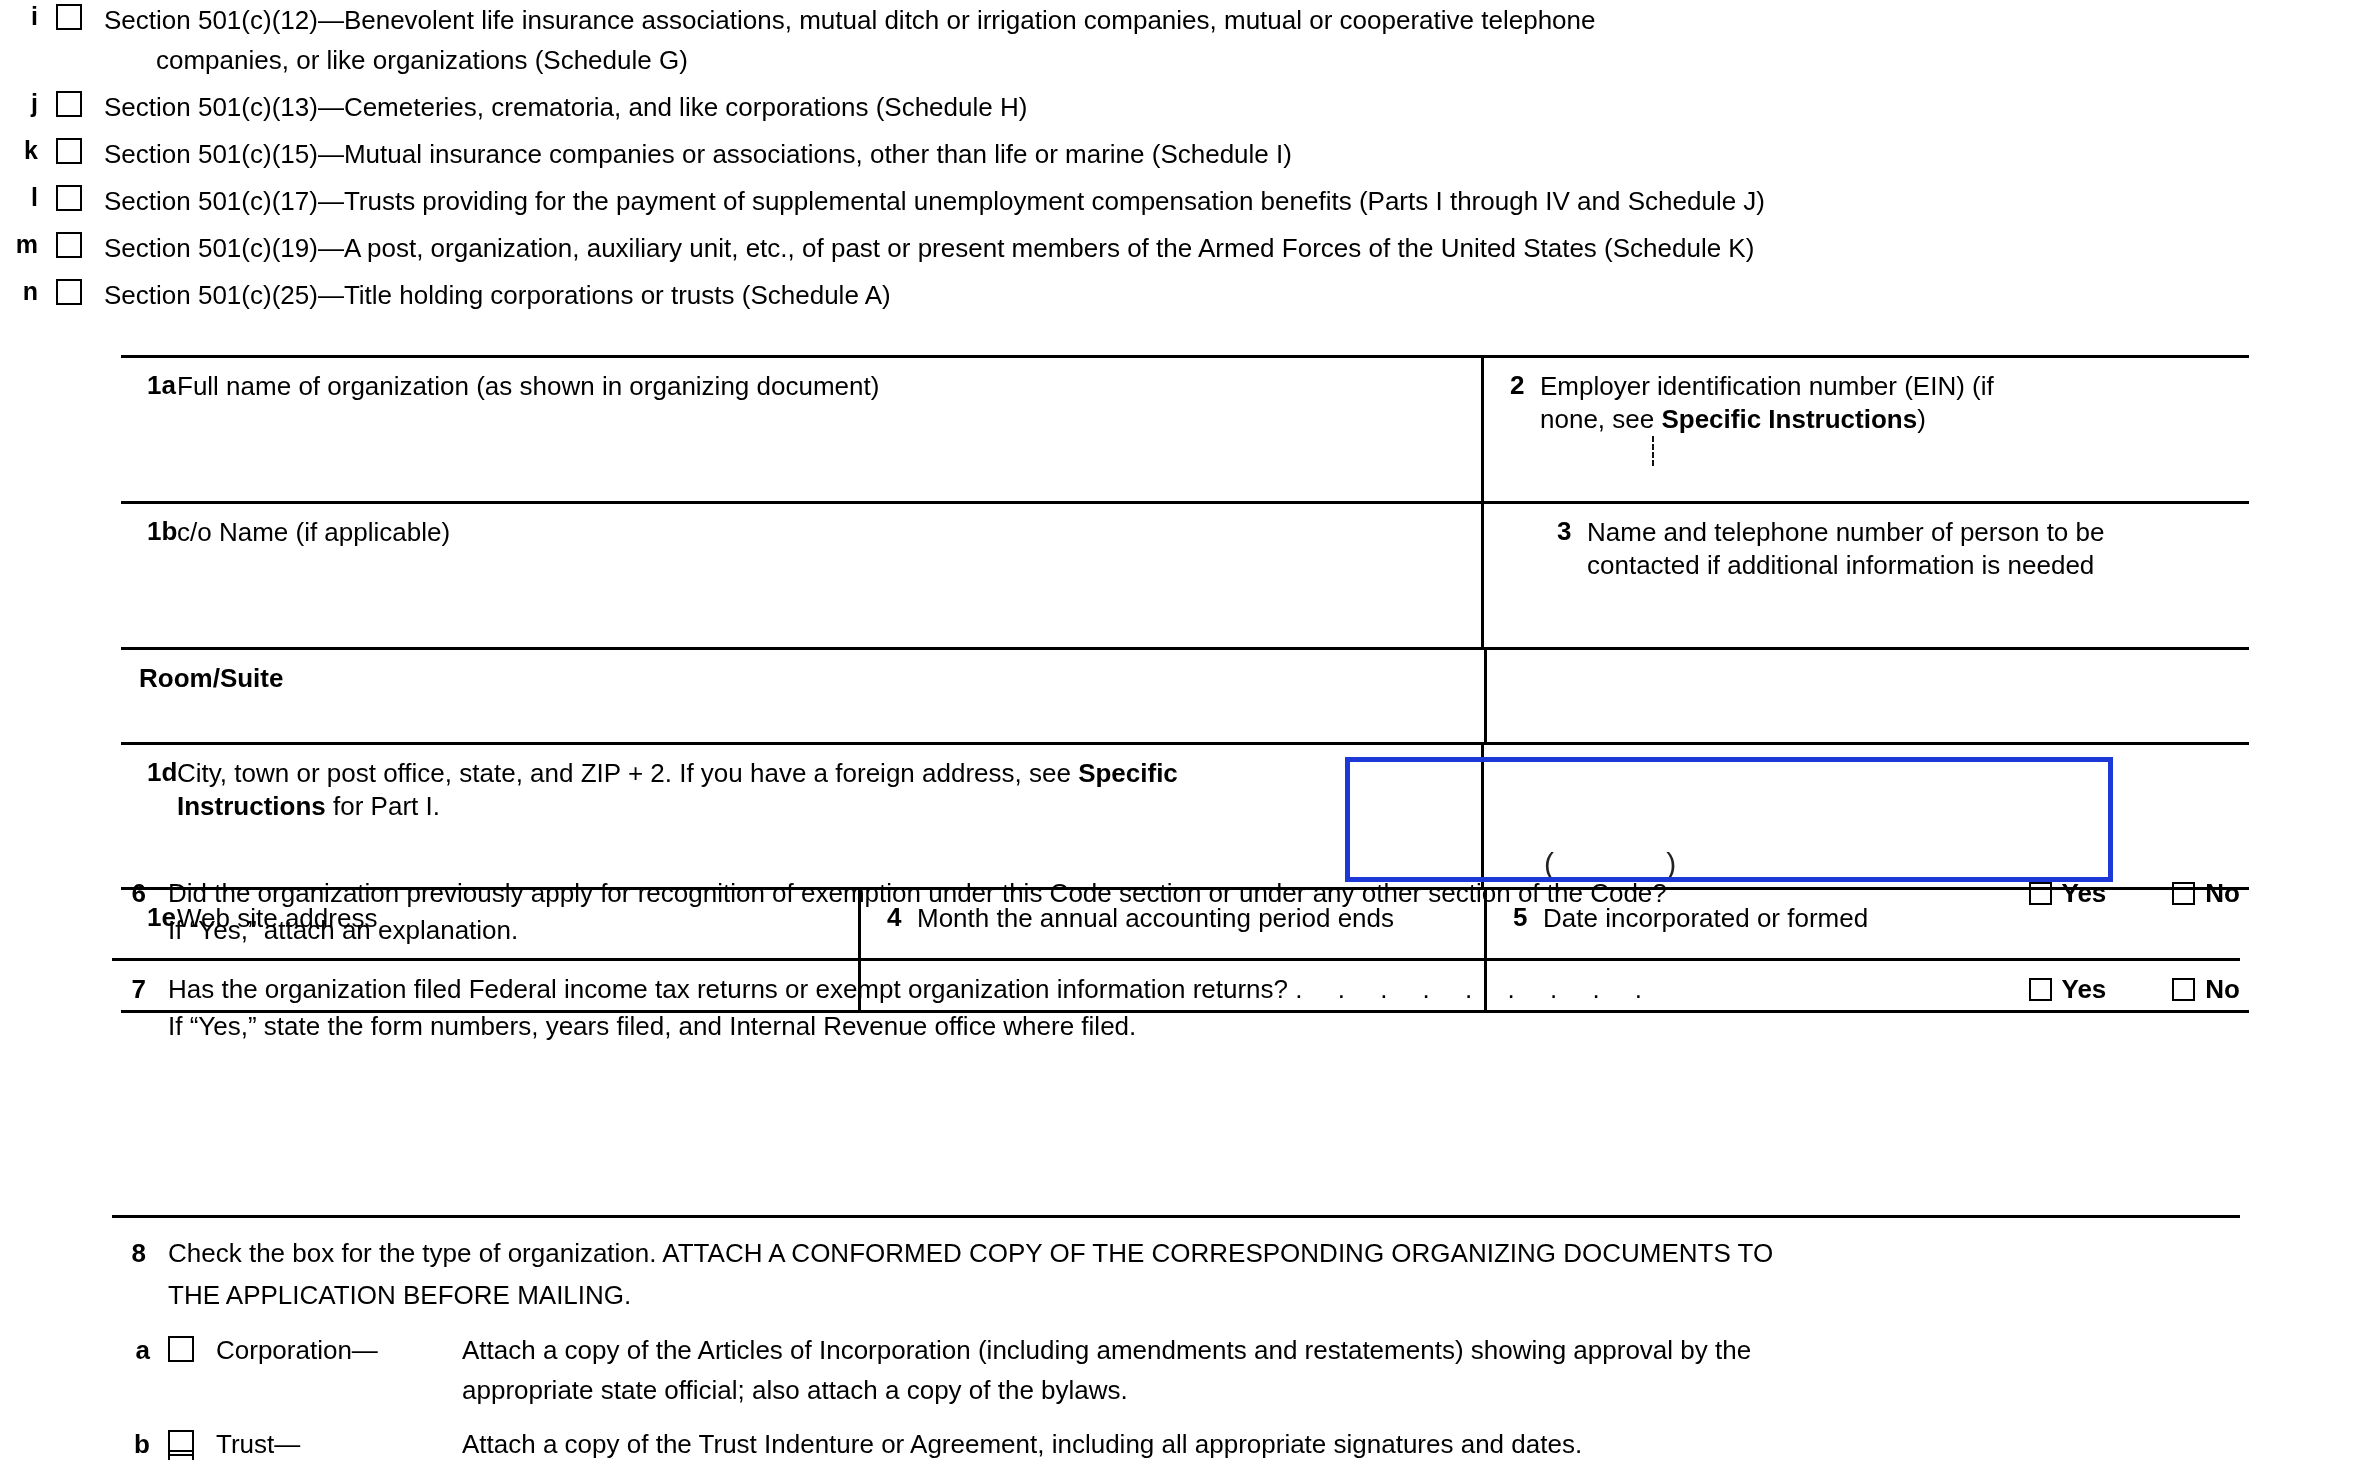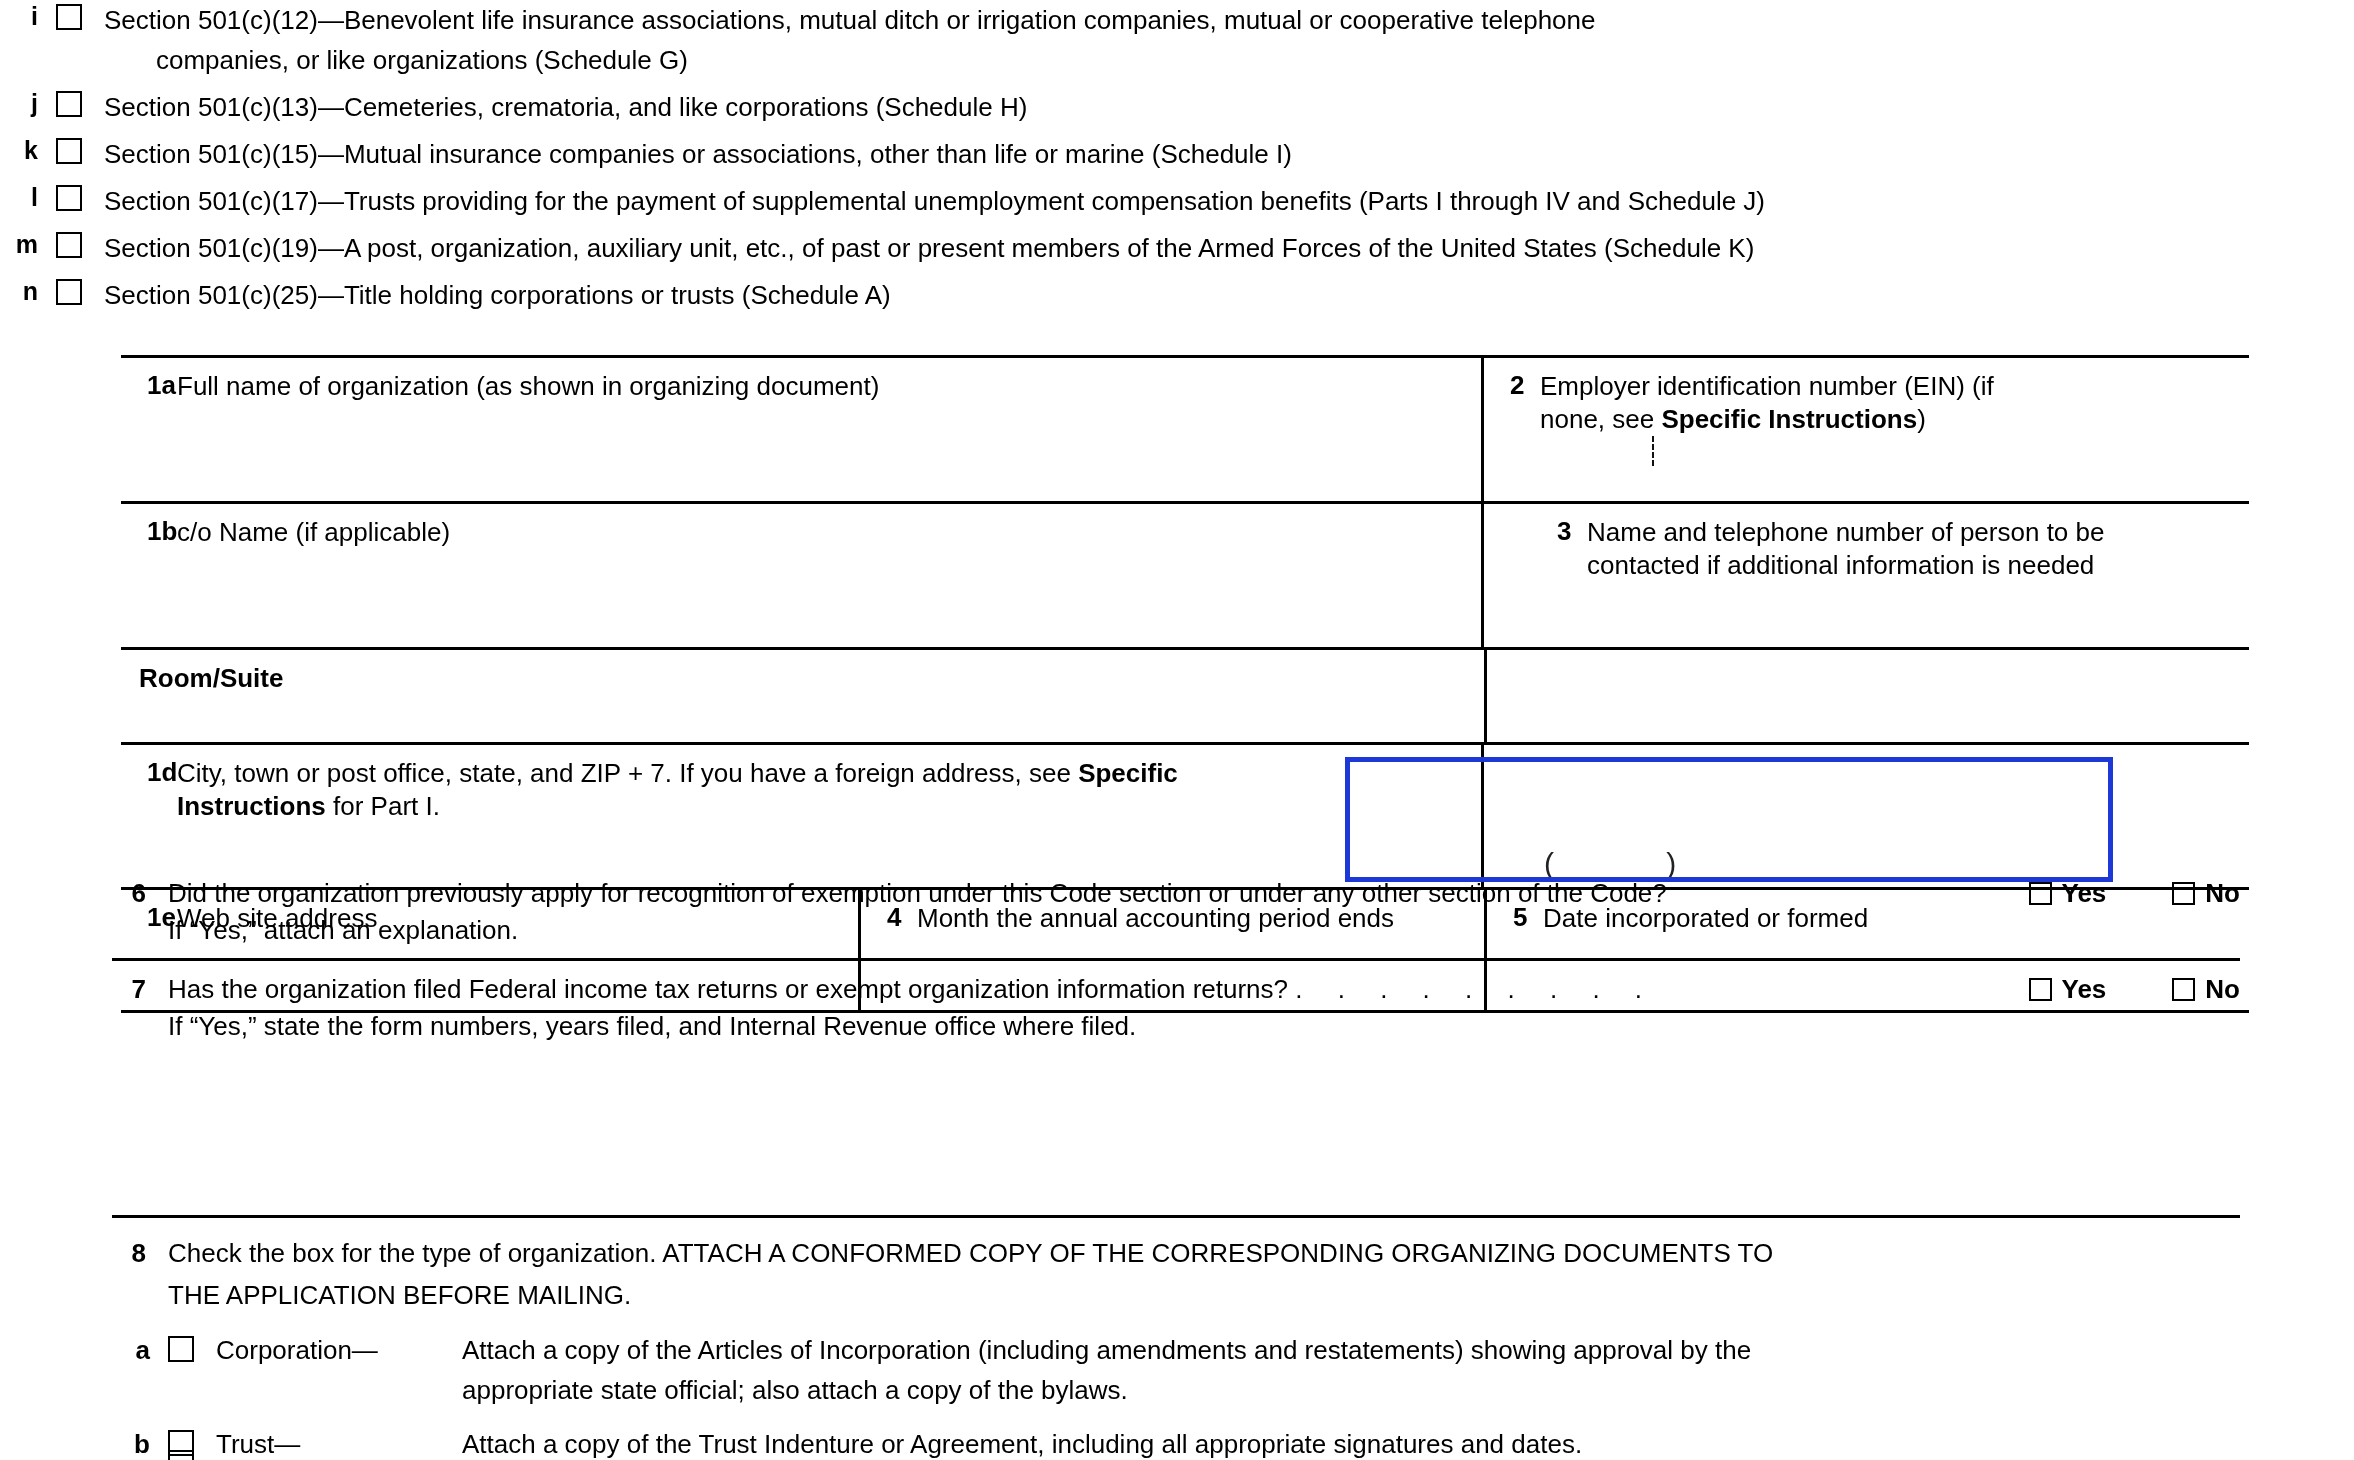--- a/index.html
+++ b/index.html
@@ -331,21 +331,21 @@
         </div>
       </div>
       <div class="cell cell-right"></div>
     </div>
 
     <div class="grid-row r1d">
       <div class="cell cell-left">
         <div class="cap">
           <span class="lbl-num">1d</span>
           <span class="lbl-txt">
-            <span>City, town or post office, state, and ZIP + 7. If you have a foreign address, see </span><span class="bold">Specific</span><br>
+            <span>City, town or post office, state, and ZIP + 2. If you have a foreign address, see </span><span class="bold">Specific</span><br>
             <span class="bold">Instructions</span><span> for Part I.</span>
           </span>
         </div>
       </div>
       <div class="cell cell-right">
         <span class="paren">(&nbsp;)</span>
       </div>
     </div>
 
     <div class="grid-row r1e">

